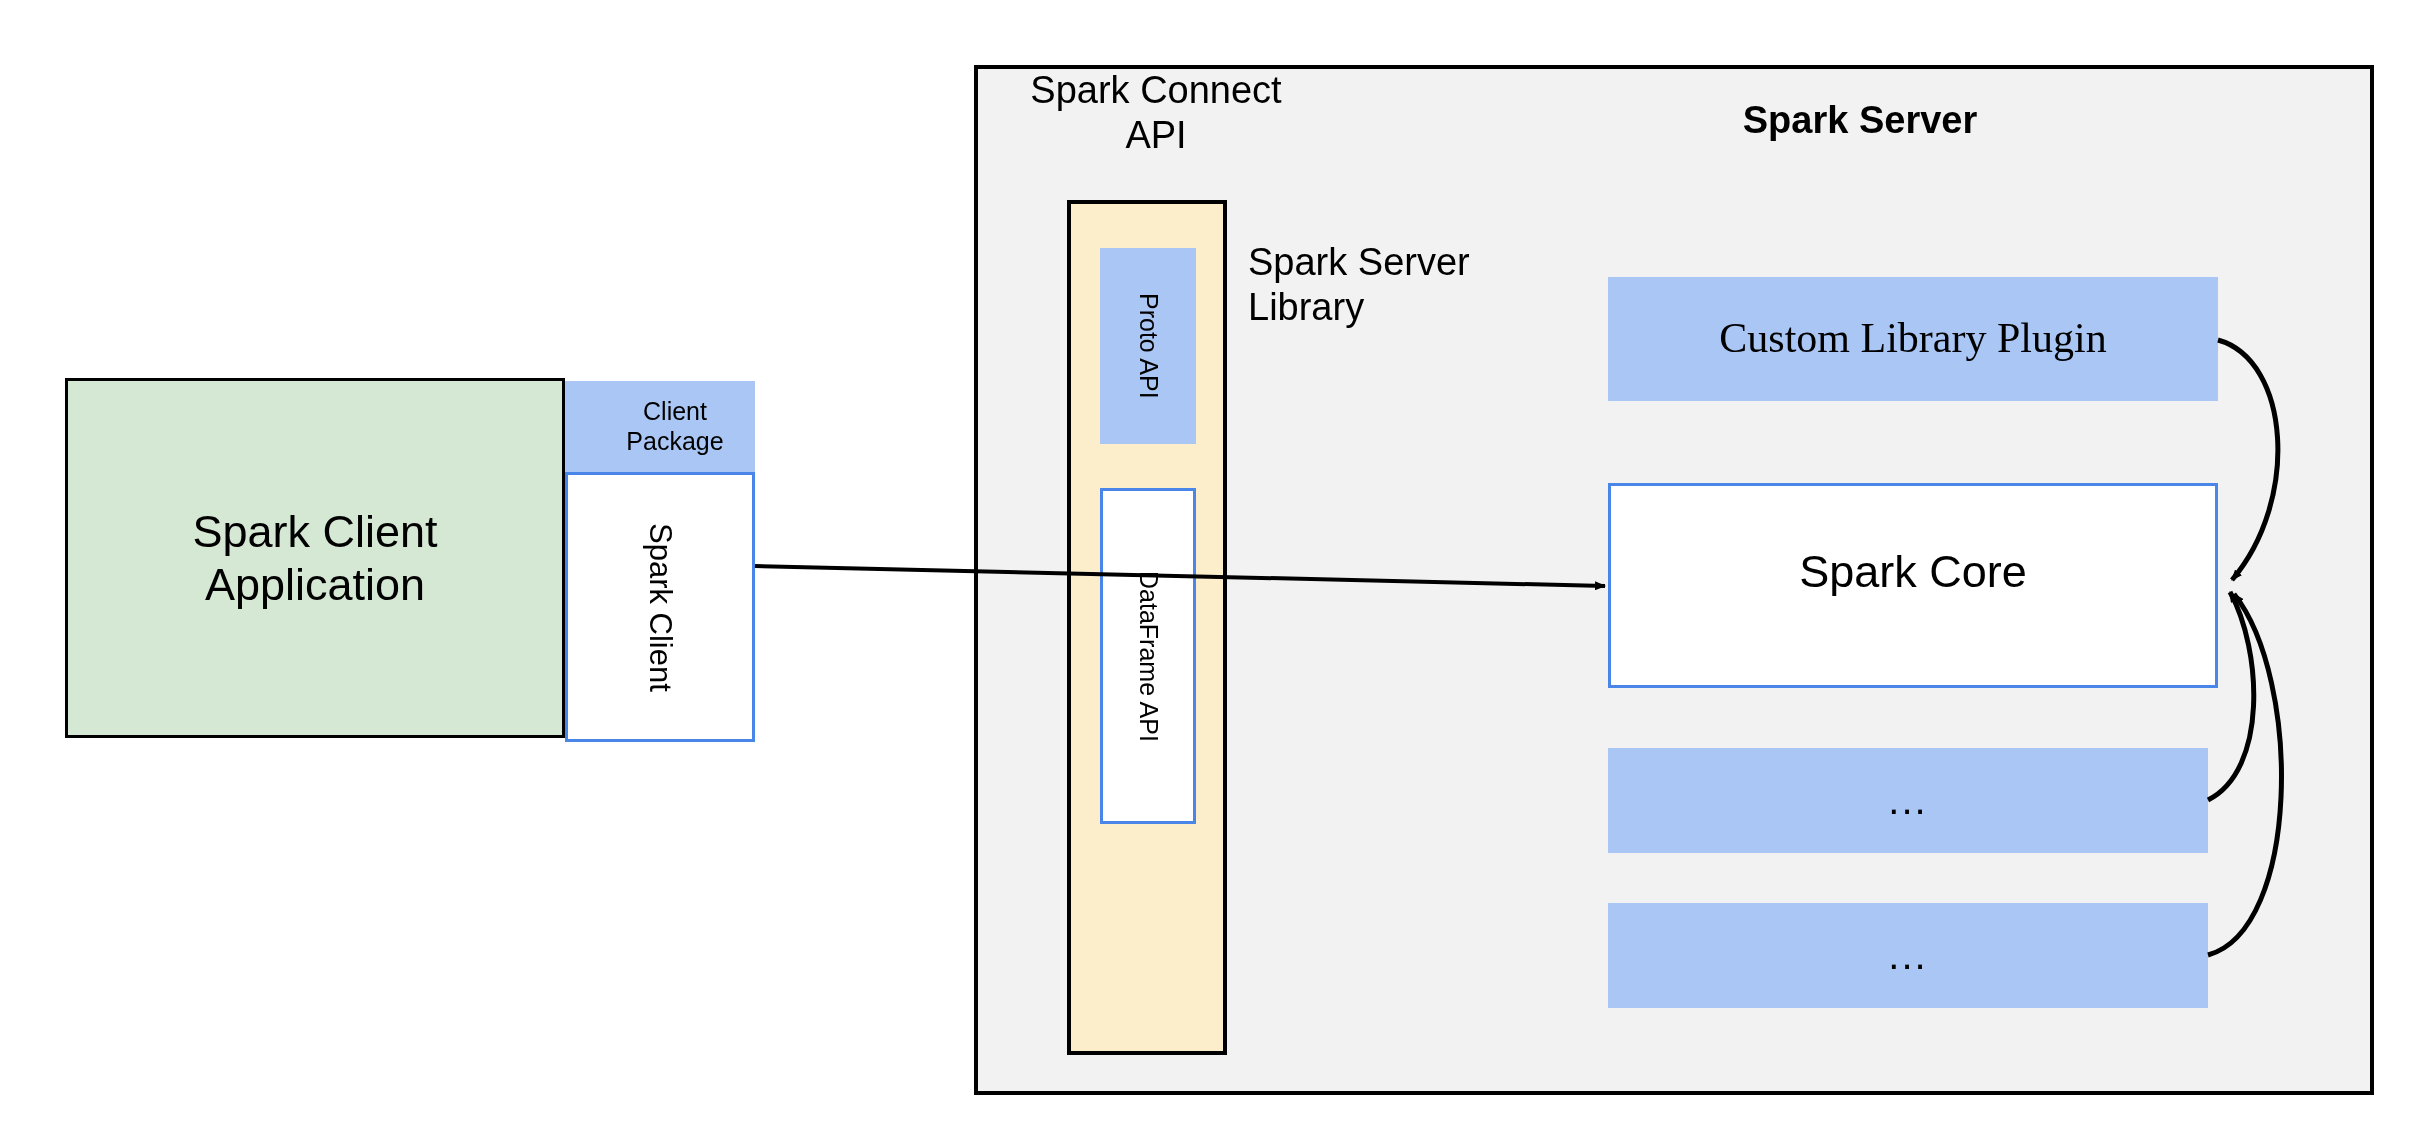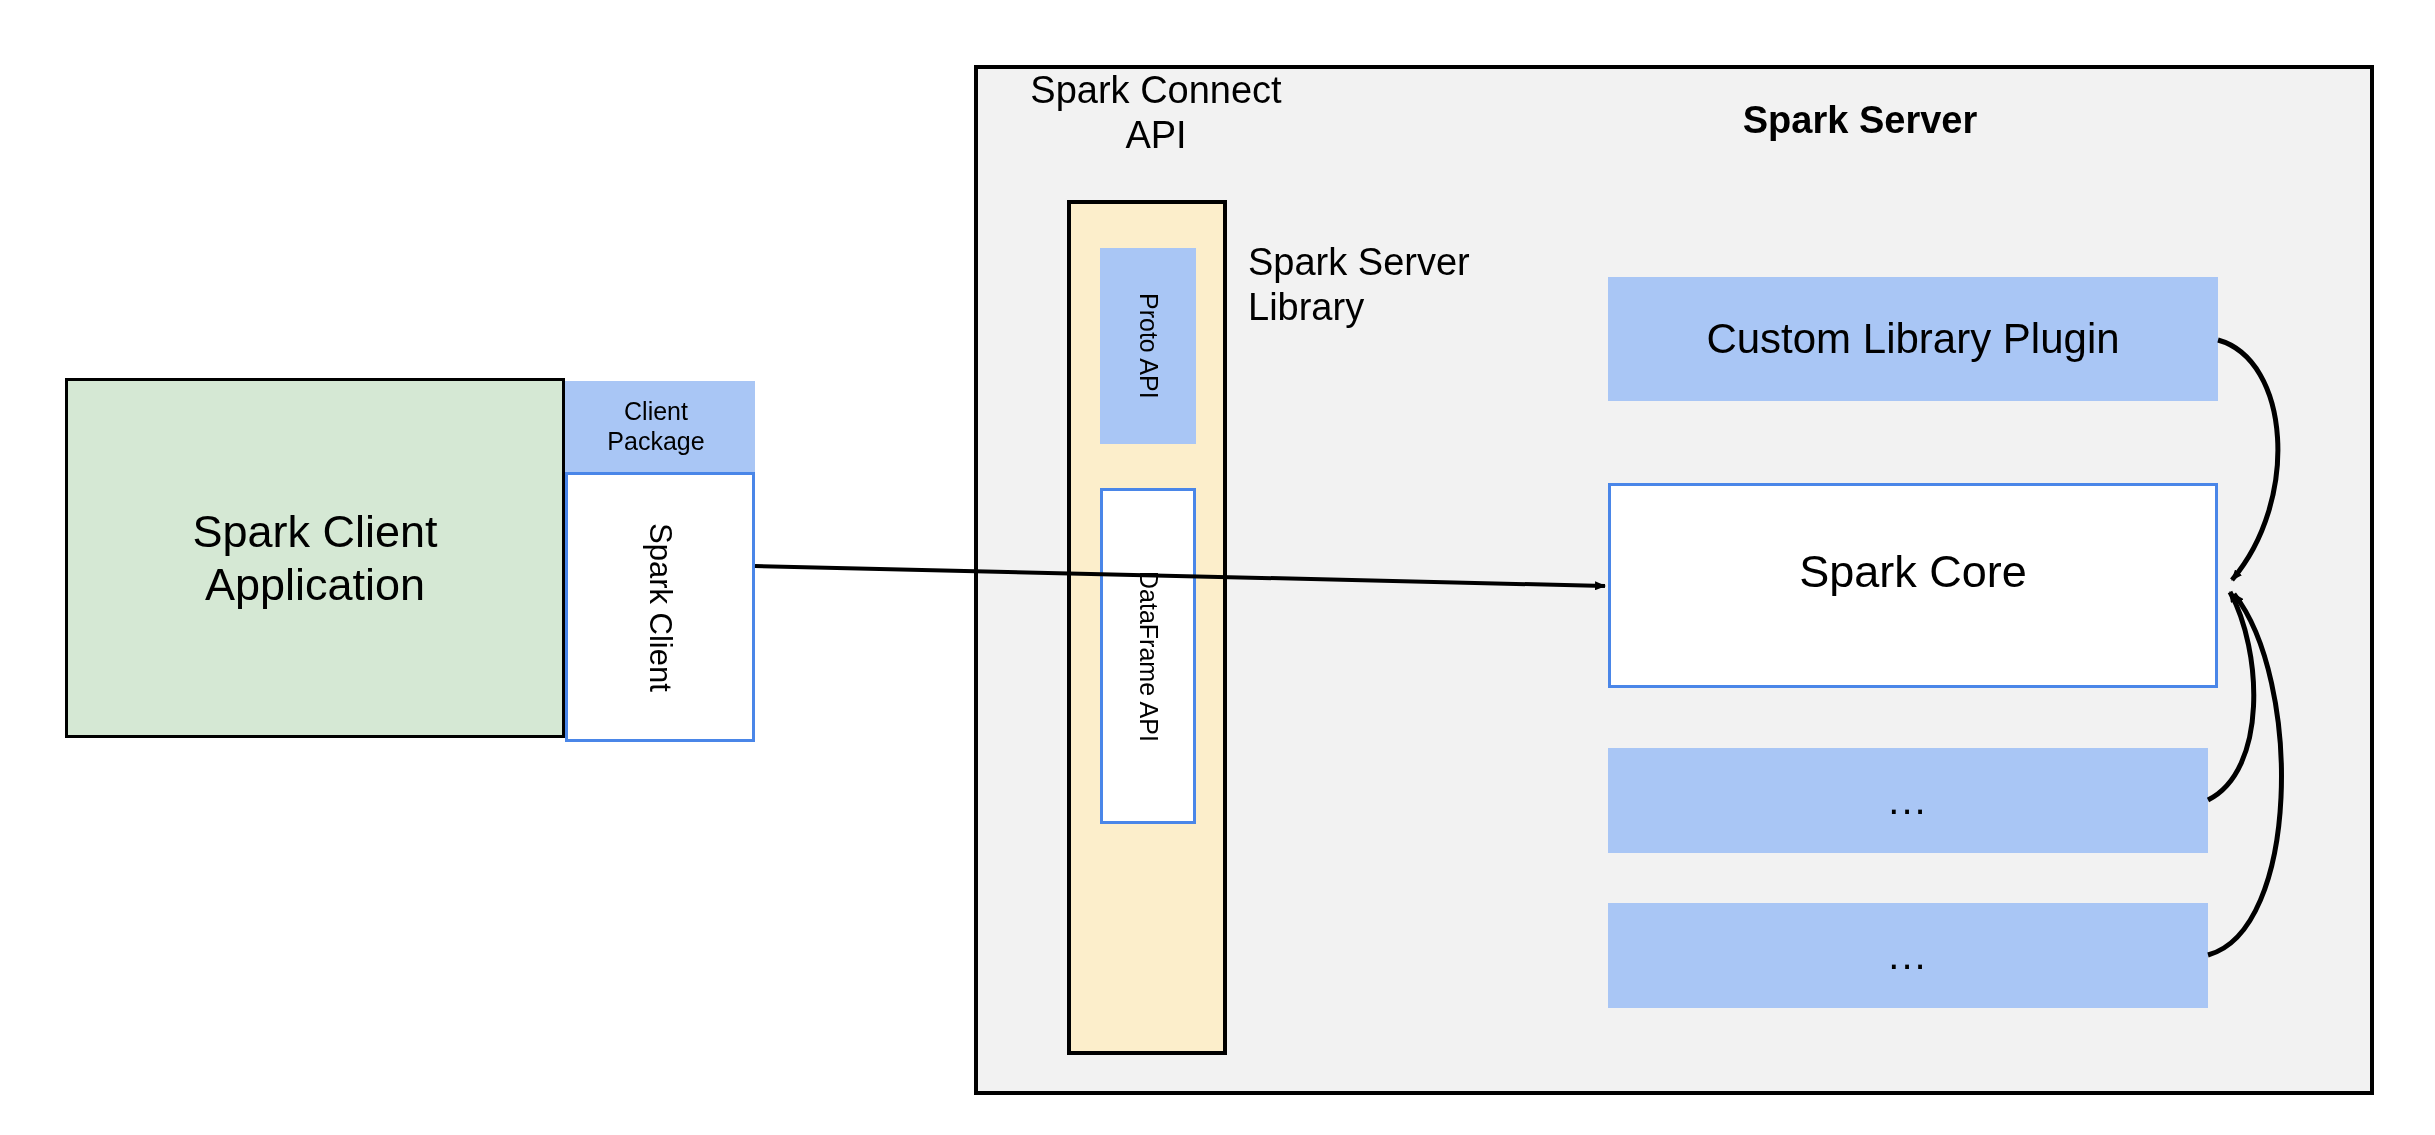--- a/index.html
+++ b/index.html
@@ -51,21 +51,21 @@
   }
 
   #client-package {
     left: 565px;
     top: 381px;
     width: 190px;
     height: 91px;
     background: #A9C6F5;
   }
   #client-package-label {
-    left: 561px;
+    left: 580px;
     top: 381px;
     width: 190px;
     height: 91px;
     font-size: 25px;
   }
 
   #spark-client-box {
     left: 565px;
     top: 472px;
     width: 190px;
@@ -168,20 +168,21 @@
     width: 610px;
     height: 124px;
     background: #A9C6F5;
   }
   #custom-plugin-label {
     left: 1608px;
     top: 277px;
     width: 610px;
     height: 124px;
     font-size: 42px;
+    font-family: Liberation Serif, serif;
   }
 
   #spark-core-box {
     left: 1608px;
     top: 483px;
     width: 610px;
     height: 205px;
     background: #ffffff;
     border: 3px solid #4A86E8;
   }

